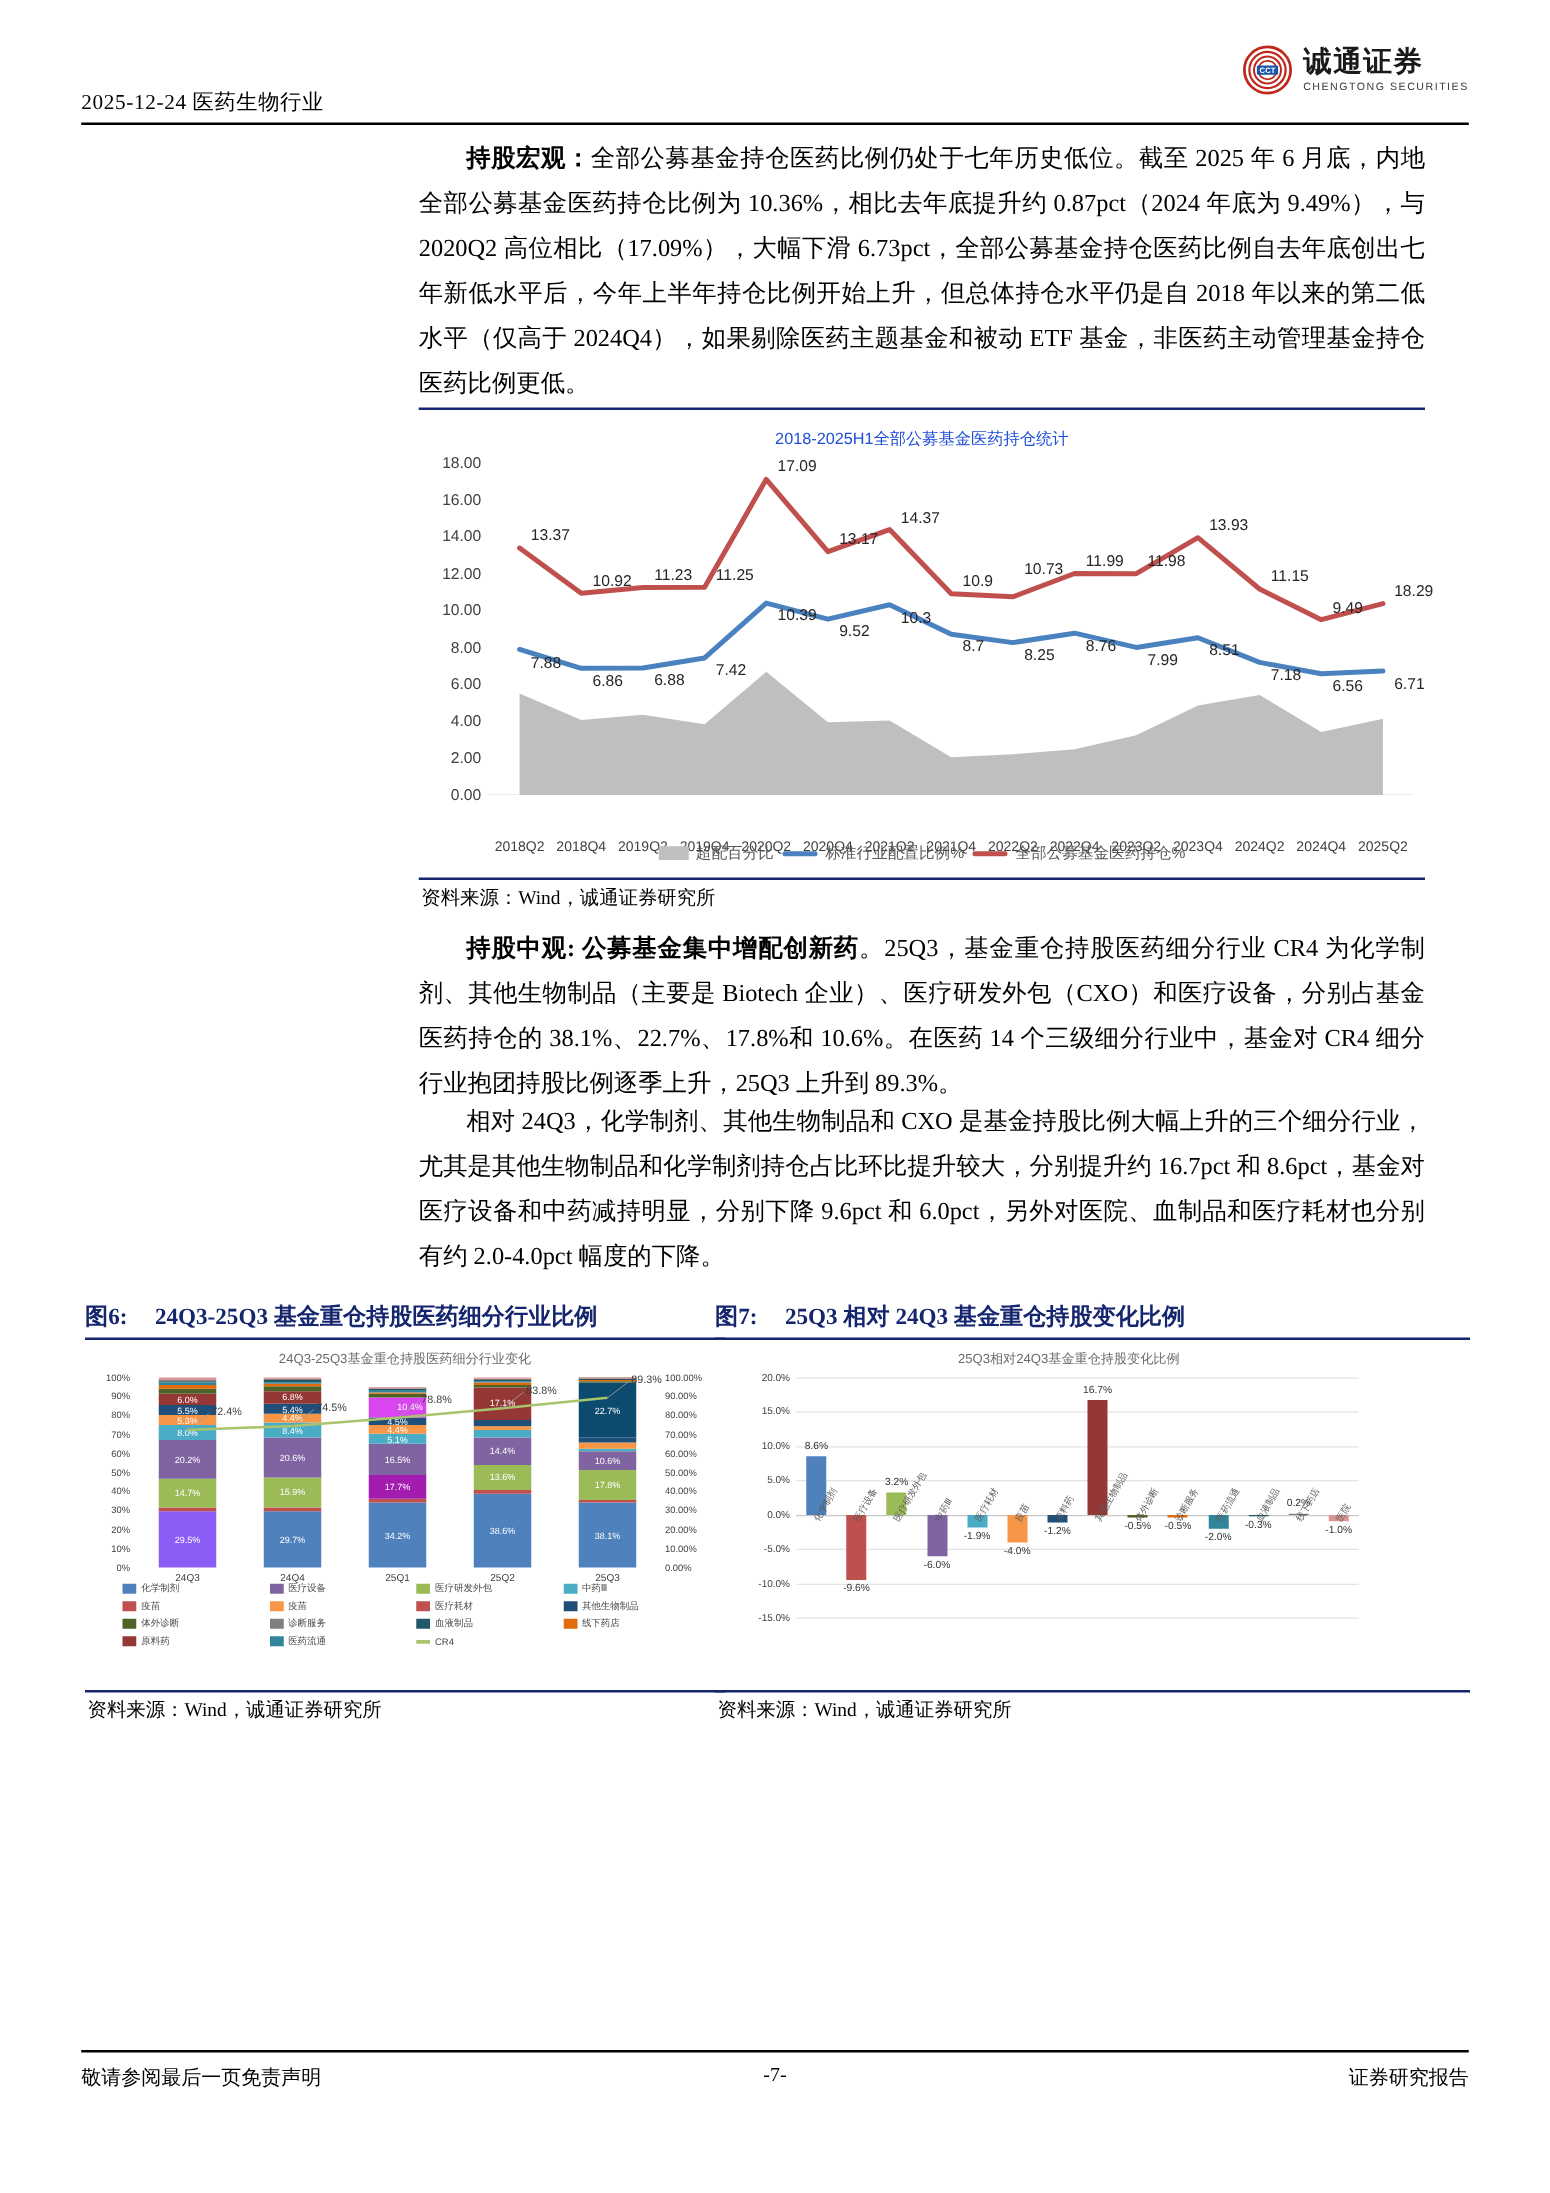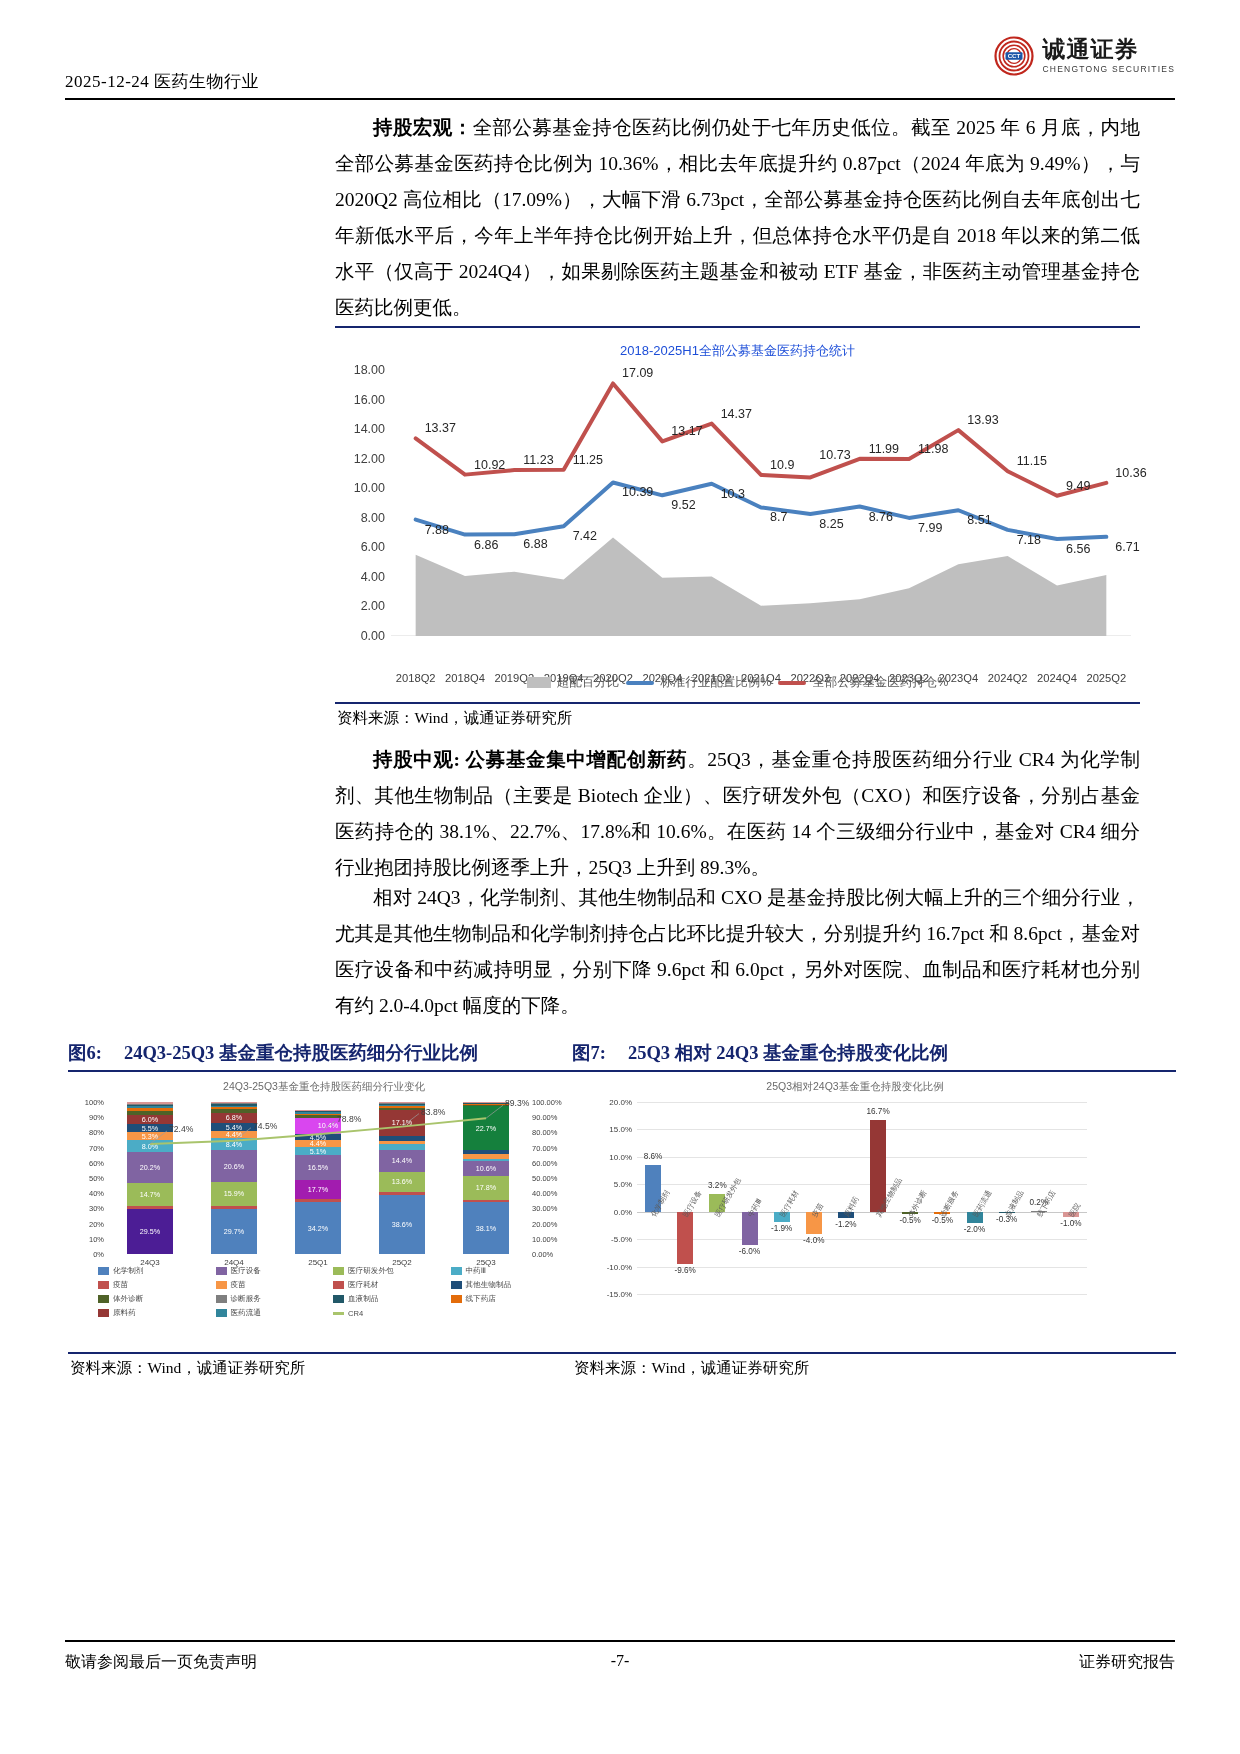--- a/index.html
+++ b/index.html
@@ -195,21 +195,21 @@
         <div class="c5-dl" style="left: 231px; top: -3.55222px;">17.09</div>
         <div class="c5-dl" style="left: 280.333px; top: 54.3767px;">13.17</div>
         <div class="c5-dl" style="left: 329.667px; top: 36.6433px;">14.37</div>
         <div class="c5-dl" style="left: 379px; top: 87.9222px;">10.9</div>
         <div class="c5-dl" style="left: 428.333px; top: 78px;">10.73</div>
         <div class="c5-dl" style="left: 477.667px; top: 71.8144px;">11.99</div>
         <div class="c5-dl" style="left: 527px; top: 71.9622px;">11.98</div>
         <div class="c5-dl" style="left: 576.333px; top: 43.1456px;">13.93</div>
         <div class="c5-dl" style="left: 625.667px; top: 84.2278px;">11.15</div>
         <div class="c5-dl" style="left: 675px; top: 108.759px;">9.49</div>
-        <div class="c5-dl" style="left: 724.333px; top: 95.9022px;">10.36</div>
+        <div class="c5-dl" style="left: 724.333px; top: 95.9022px;">18.29</div>
       </div>
     <div class="c5-legend" id="c5-legend">
         <div class="it">
           <span class="sw-area" style="background: rgb(191, 191, 191);"></span>
           <span>超配百分比</span>
         </div>
         <div class="it">
           <span class="sw-line" style="background: rgb(74, 129, 191);"></span>
           <span>标准行业配置比例%</span>
         </div>
@@ -255,21 +255,21 @@
         <div class="c6-yr" style="top: 45.6px;">70.00%</div>
         <div class="c6-yr" style="top: 30.4px;">80.00%</div>
         <div class="c6-yr" style="top: 15.2px;">90.00%</div>
         <div class="c6-yr" style="top: 0px;">100.00%</div>
         <div class="c6-xl" style="left: 42px;">24Q3</div>
         <div class="c6-xl" style="left: 126px;">24Q4</div>
         <div class="c6-xl" style="left: 210px;">25Q1</div>
         <div class="c6-xl" style="left: 294px;">25Q2</div>
         <div class="c6-xl" style="left: 378px;">25Q3</div>
         <div class="c6-bar" style="left: 19px; height: 152px; display: flex; flex-direction: column-reverse;">
-          <div class="c6-seg" style="height: 44.84px; background: #4c1d95;">
+          <div class="c6-seg" style="height: 44.84px; background: #8b5cf6;">
             <span>29.5%</span>
           </div>
           <div class="c6-seg" style="height: 3.648px; background: rgb(192, 80, 77);"></div>
           <div class="c6-seg" style="height: 22.344px; background: rgb(155, 187, 89);">
             <span>14.7%</span>
           </div>
           <div class="c6-seg" style="height: 30.704px; background: rgb(128, 100, 162);">
             <span>20.2%</span>
           </div>
           <div class="c6-seg" style="height: 12.16px; background: rgb(75, 172, 198);">
@@ -382,21 +382,21 @@
           <div class="c6-seg" style="height: 2.96008px; background: rgb(192, 80, 77);"></div>
           <div class="c6-seg" style="height: 26.3447px; background: rgb(155, 187, 89);">
             <span>17.8%</span>
           </div>
           <div class="c6-seg" style="height: 15.6884px; background: rgb(128, 100, 162);">
             <span>10.6%</span>
           </div>
           <div class="c6-seg" style="height: 2.96008px; background: rgb(75, 172, 198);"></div>
           <div class="c6-seg" style="height: 4.73612px; background: rgb(247, 150, 70);"></div>
           <div class="c6-seg" style="height: 4.73612px; background: rgb(31, 78, 121);"></div>
-          <div class="c6-seg" style="height: 48px; background: #15803d;">
+          <div class="c6-seg" style="height: 48px; background: #0c4a6e;">
             <span>22.7%</span>
           </div>
           <div class="c6-seg" style="height: 1.48004px; background: rgb(79, 98, 40);"></div>
           <div class="c6-seg" style="height: 0.740019px; background: rgb(227, 108, 10);"></div>
           <div class="c6-seg" style="height: 0.888023px; background: rgb(49, 133, 155);"></div>
           <div class="c6-seg" style="height: 0.444012px; background: rgb(33, 88, 104);"></div>
           <div class="c6-seg" style="height: 0.592016px; background: rgb(127, 127, 127);"></div>
           <div class="c6-seg" style="height: 0.444012px; background: rgb(217, 150, 148);"></div>
         </div>
         <svg width="420" height="152" style="position: absolute; left: 0px; top: 0px; pointer-events: none;">

